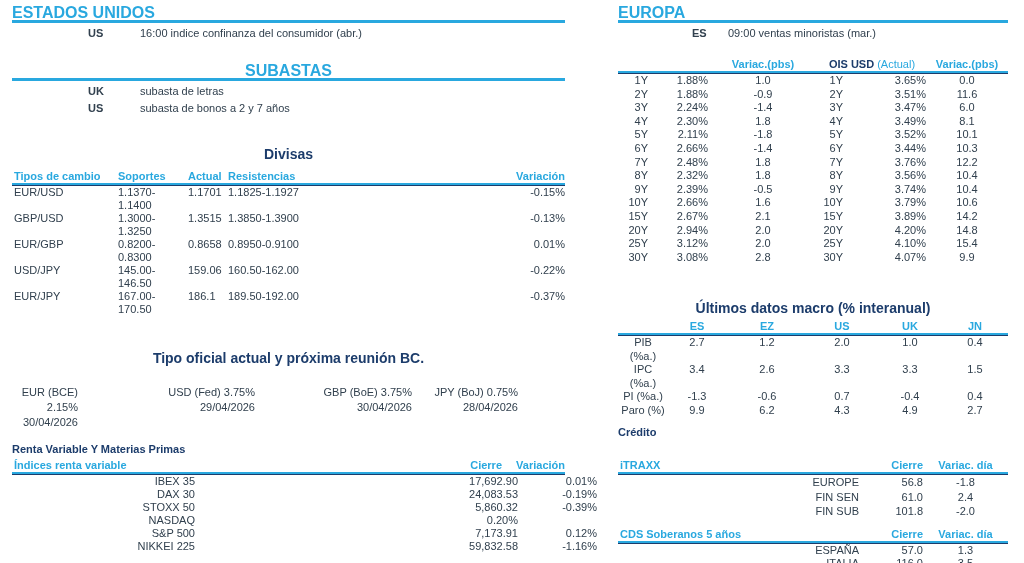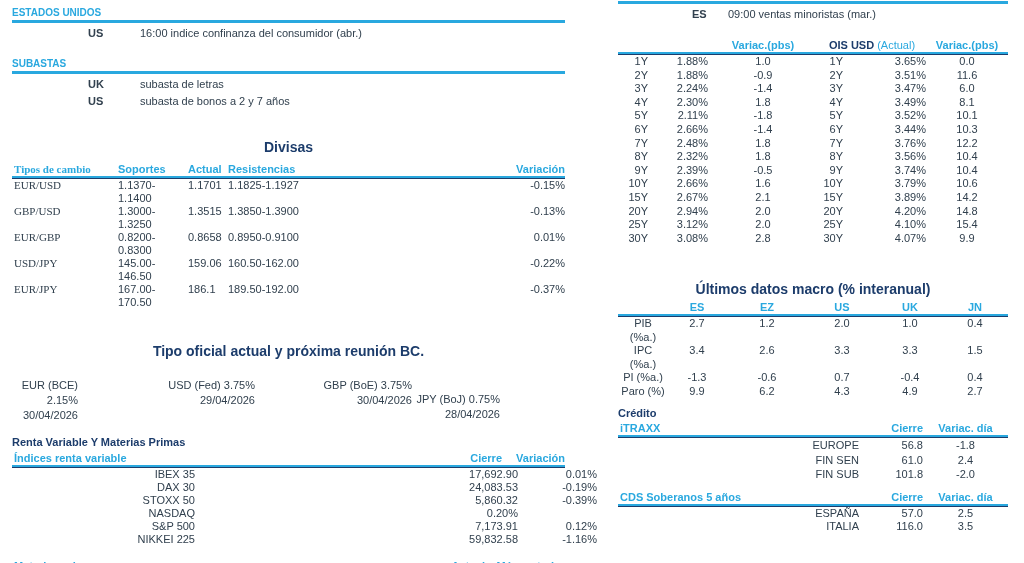--- a/index.html
+++ b/index.html
@@ -8,49 +8,49 @@
     --text:#31404E;
   }
   *{margin:0;padding:0;box-sizing:border-box;}
   html,body{width:1024px;height:563px;background:#ffffff;overflow:hidden;}
   body{font-family:"Liberation Sans",sans-serif;font-size:11px;color:var(--text);position:relative;}
 
   .col{position:absolute;top:0;}
   .col-left{left:12px;width:553px;}
   .col-right{left:618px;width:390px;}
 
-  .sec-title{color:var(--cyan);font-weight:bold;font-size:10px;line-height:13px;margin-top:6px;}
+  .sec-title{color:var(--cyan);font-weight:bold;font-size:16px;line-height:13px;margin-top:6px;}
   .sub-title{color:var(--navy);font-weight:bold;font-size:11px;line-height:13px;}
   .big-title{color:var(--navy);font-weight:bold;font-size:14px;line-height:16px;text-align:center;}
 
   .rule{height:1px;border-top:2px solid var(--cyan);border-bottom:1px solid var(--cyan);margin-top:1px;}
   .rule-t{height:1px;border-top:2px solid var(--cyan);border-bottom:1px solid var(--navy);}
 
   .event-row{display:grid;line-height:13px;margin-top:4px;}
   .col-left .event-row{grid-template-columns:76px 52px 1fr;}
   .col-right .event-row{grid-template-columns:74px 36px 1fr;}
   .event-region{font-weight:bold;}
 
   .th{color:var(--cyan);font-weight:bold;line-height:13px;}
   .ta-r{text-align:right;}
   .ta-c{text-align:center;}
 
   
   .dv-grid{display:grid;grid-template-columns:106px 70px 40px 140px 1fr;}
   .dv-head{margin-top:8px;}
   .dv-row{line-height:13px;}
-  .dv-grid > :nth-child(1){padding-left:2px;font-family:Liberation Serif, serif;}
+  .dv-grid > :nth-child(1){padding-left:2px;}
 
   
   .bc-wrap{position:relative;height:31px;margin-top:19px;}
   .bc-item{position:absolute;top:0;text-align:right;line-height:15px;}
   .bc-1{left:0;width:66px;}
   .bc-2{left:143px;width:100px;}
   .bc-3{left:300px;width:100px;}
-  .bc-4{left:388px;width:100px;margin-top:14px;}
+  .bc-4{left:406px;width:100px;}
 
   
   .rv-grid{display:grid;grid-template-columns:185px 305px 63px;}
   .rv-row{line-height:13px;gap:16px;}
   .rv-grid > :nth-child(1){text-align:right;padding-right:2px;}
   .rv-head > :nth-child(1){text-align:left;padding-left:2px;}
   .rv-grid > :nth-child(2),.rv-grid > :nth-child(3){text-align:right;}
 
   
   .mp-grid{display:grid;grid-template-columns:130px 343px 80px;}
@@ -75,24 +75,24 @@
   .cr-grid{display:grid;grid-template-columns:245px 60px 85px;}
   .cr-row{line-height:14.5px;}
   .cds-row{line-height:13px;}
   .cr-grid > :nth-child(1){text-align:right;padding-right:4px;}
   .cr-head > :nth-child(1){text-align:left;padding-left:2px;}
   .cr-grid > :nth-child(2){text-align:right;}
   .cr-grid > :nth-child(3){text-align:center;}
 
   .mt3{margin-top:3px;}
   .mt4{margin-top:4px;}
-  .mt2{margin-top:2px;}
+  .mt2{margin-top:20px;}
   .mt9{margin-top:9px;}
   .mt14{margin-top:14px;}
-  .mt17{margin-top:17px;}
+  .mt17{margin-top:24px;text-align:center;}
   .mt27{margin-top:27px;}
   .mt31{margin-top:31px;}
   .mt34{margin-top:34px;}
   .mt36{margin-top:36px;}
 </style>
 </head>
 <body>
 
 <div class="col col-left">
 
@@ -222,20 +222,21 @@
   <div class="mp-grid mp-head th mt14">
     <span>Materias primas</span>
     <span>Actual</span>
     <span>Máx. anterior</span>
   </div>
 
 </div>
 
 <div class="col col-right">
 
+  <div class="sec-title">EUROPA</div>
   <div class="rule"></div>
   <div class="event-row">
     <span></span>
     <span class="event-region">ES</span>
     <span>09:00 ventas minoristas (mar.)</span>
   </div>
 
   <div class="sw-head">
     <span></span>
     <span class="th ta-c">Variac.(pbs)</span>
@@ -424,21 +425,21 @@
 
   <div class="cr-grid cr-head th mt9">
     <span>CDS Soberanos 5 años</span>
     <span>Cierre</span>
     <span class="ta-c">Variac. día</span>
   </div>
   <div class="rule-t"></div>
   <div class="cr-grid cds-row">
       <span>ESPAÑA</span>
       <span>57.0</span>
-      <span>2.5</span>
+      <span>1.3</span>
     </div>
   <div class="cr-grid cds-row">
       <span>ITALIA</span>
       <span>116.0</span>
       <span>3.5</span>
     </div>
 
 </div>
 
 </body></html>

